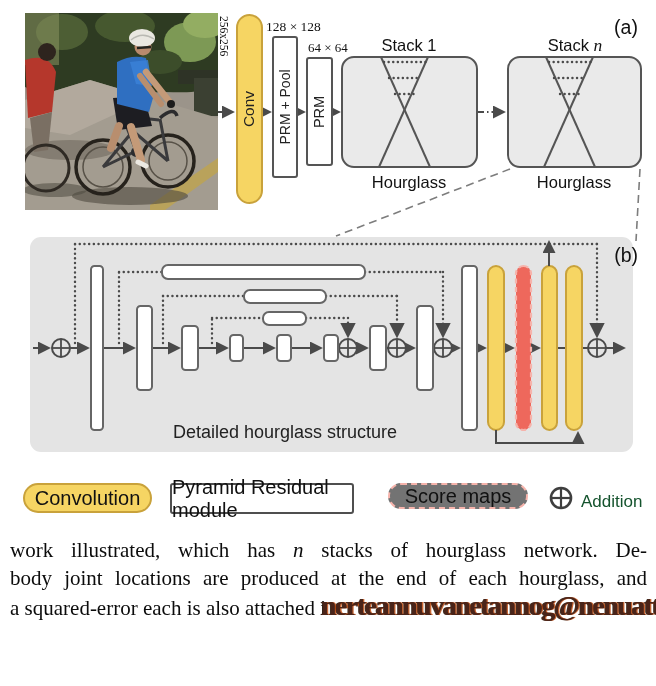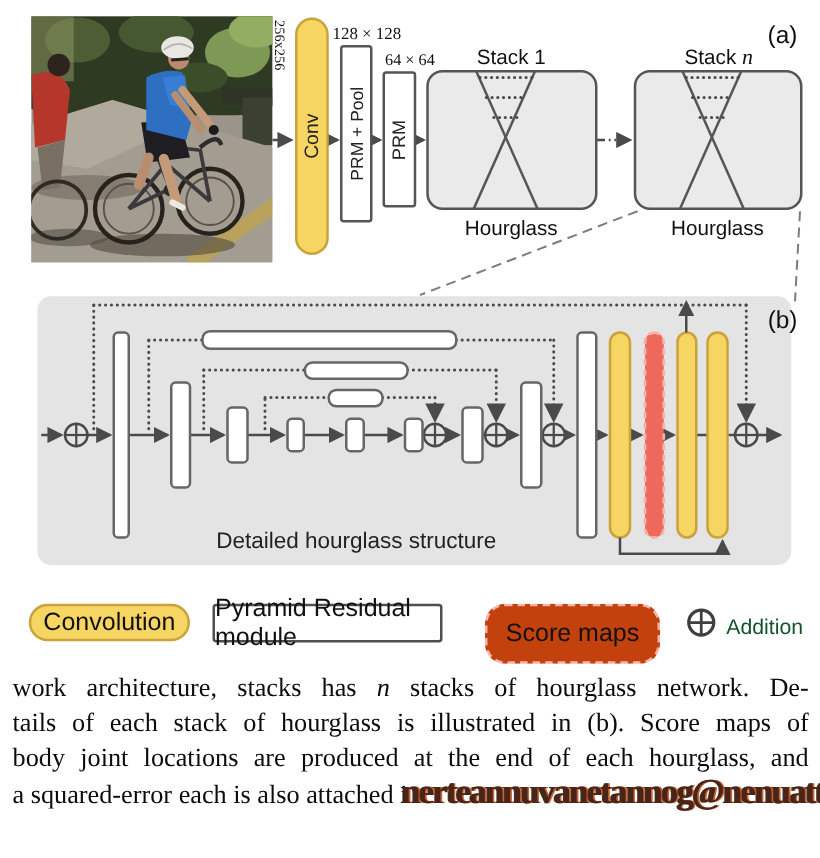--- a/index.html
+++ b/index.html
@@ -6,21 +6,21 @@
   #page{position:relative;width:656px;height:686px;background:#fff;overflow:hidden;
         font-family:"Liberation Sans",sans-serif;}
   #figsvg{position:absolute;left:0;top:0;}
   
   .lg{position:absolute;box-sizing:border-box;display:flex;align-items:center;justify-content:center;
       font-size:20px;color:#111;}
   .lg-conv{left:23px;top:483px;width:129px;height:30px;background:#F6D563;
            border:2px solid #C9A23B;border-radius:15px;}
   .lg-prm{left:170px;top:483px;width:184px;height:31px;background:#fff;
           border:2px solid #4f4f4f;border-radius:3px;}
-  .lg-score{left:388px;top:483px;width:140px;height:48px;background:#c2410c;
+  .lg-score{left:388px;top:483px;width:140px;height:26px;background:#737373;
             border:2px dashed #F6B3AB;border-radius:16px;}
   .lg-add-icon{position:absolute;left:549px;top:486px;width:24px;height:24px;}
   .lg-add-label{position:absolute;left:581px;top:492px;font-size:17px;color:#14532d;}
   
   #caption{position:absolute;left:10px;top:536px;width:637px;
            font-family:"Liberation Serif",serif;font-size:21px;line-height:28px;color:#0c0c0c;}
   .cap-line{text-align:justify;text-align-last:justify;}
   .cap-line-last{text-align:left;white-space:nowrap;}
   .mvar{font-style:italic;}
   .watermark{font-weight:bold;font-size:28px;letter-spacing:-1.5px;color:#4a2419;margin-left:-5px;
@@ -258,19 +258,18 @@
   <span>Score maps</span>
 </div>
 <svg class="lg-add-icon" width="24" height="24" viewBox="0 0 24 24">
   <circle cx="12" cy="12" r="10" fill="none" stroke="#3f3f3f" stroke-width="2.6"></circle>
   <line x1="2" y1="12" x2="22" y2="12" stroke="#3f3f3f" stroke-width="2.2"></line>
   <line x1="12" y1="2" x2="12" y2="22" stroke="#3f3f3f" stroke-width="2.2"></line>
 </svg>
 <div class="lg-add-label">Addition</div>
 
 <div id="caption">
-  <div class="cap-line"><span>work architecture, stacks has </span><span class="mvar">n</span><span> stacks of hourglass network. De-</span></div>
-  <div class="cap-line">tails of each stack of hourglass is illustrated in (b). Score maps of</div>
+  <div class="cap-line"><span>work illustrated, which has </span><span class="mvar">n</span><span> stacks of hourglass network. De-</span></div>
   <div class="cap-line">body joint locations are produced at the end of each hourglass, and</div>
   <div class="cap-line-last"><span>a squared-error each is also attached i</span><span class="watermark">nerteannuvanetannog@nenuatt.</span></div>
 </div>
 
 </div>
 
 </body></html>

